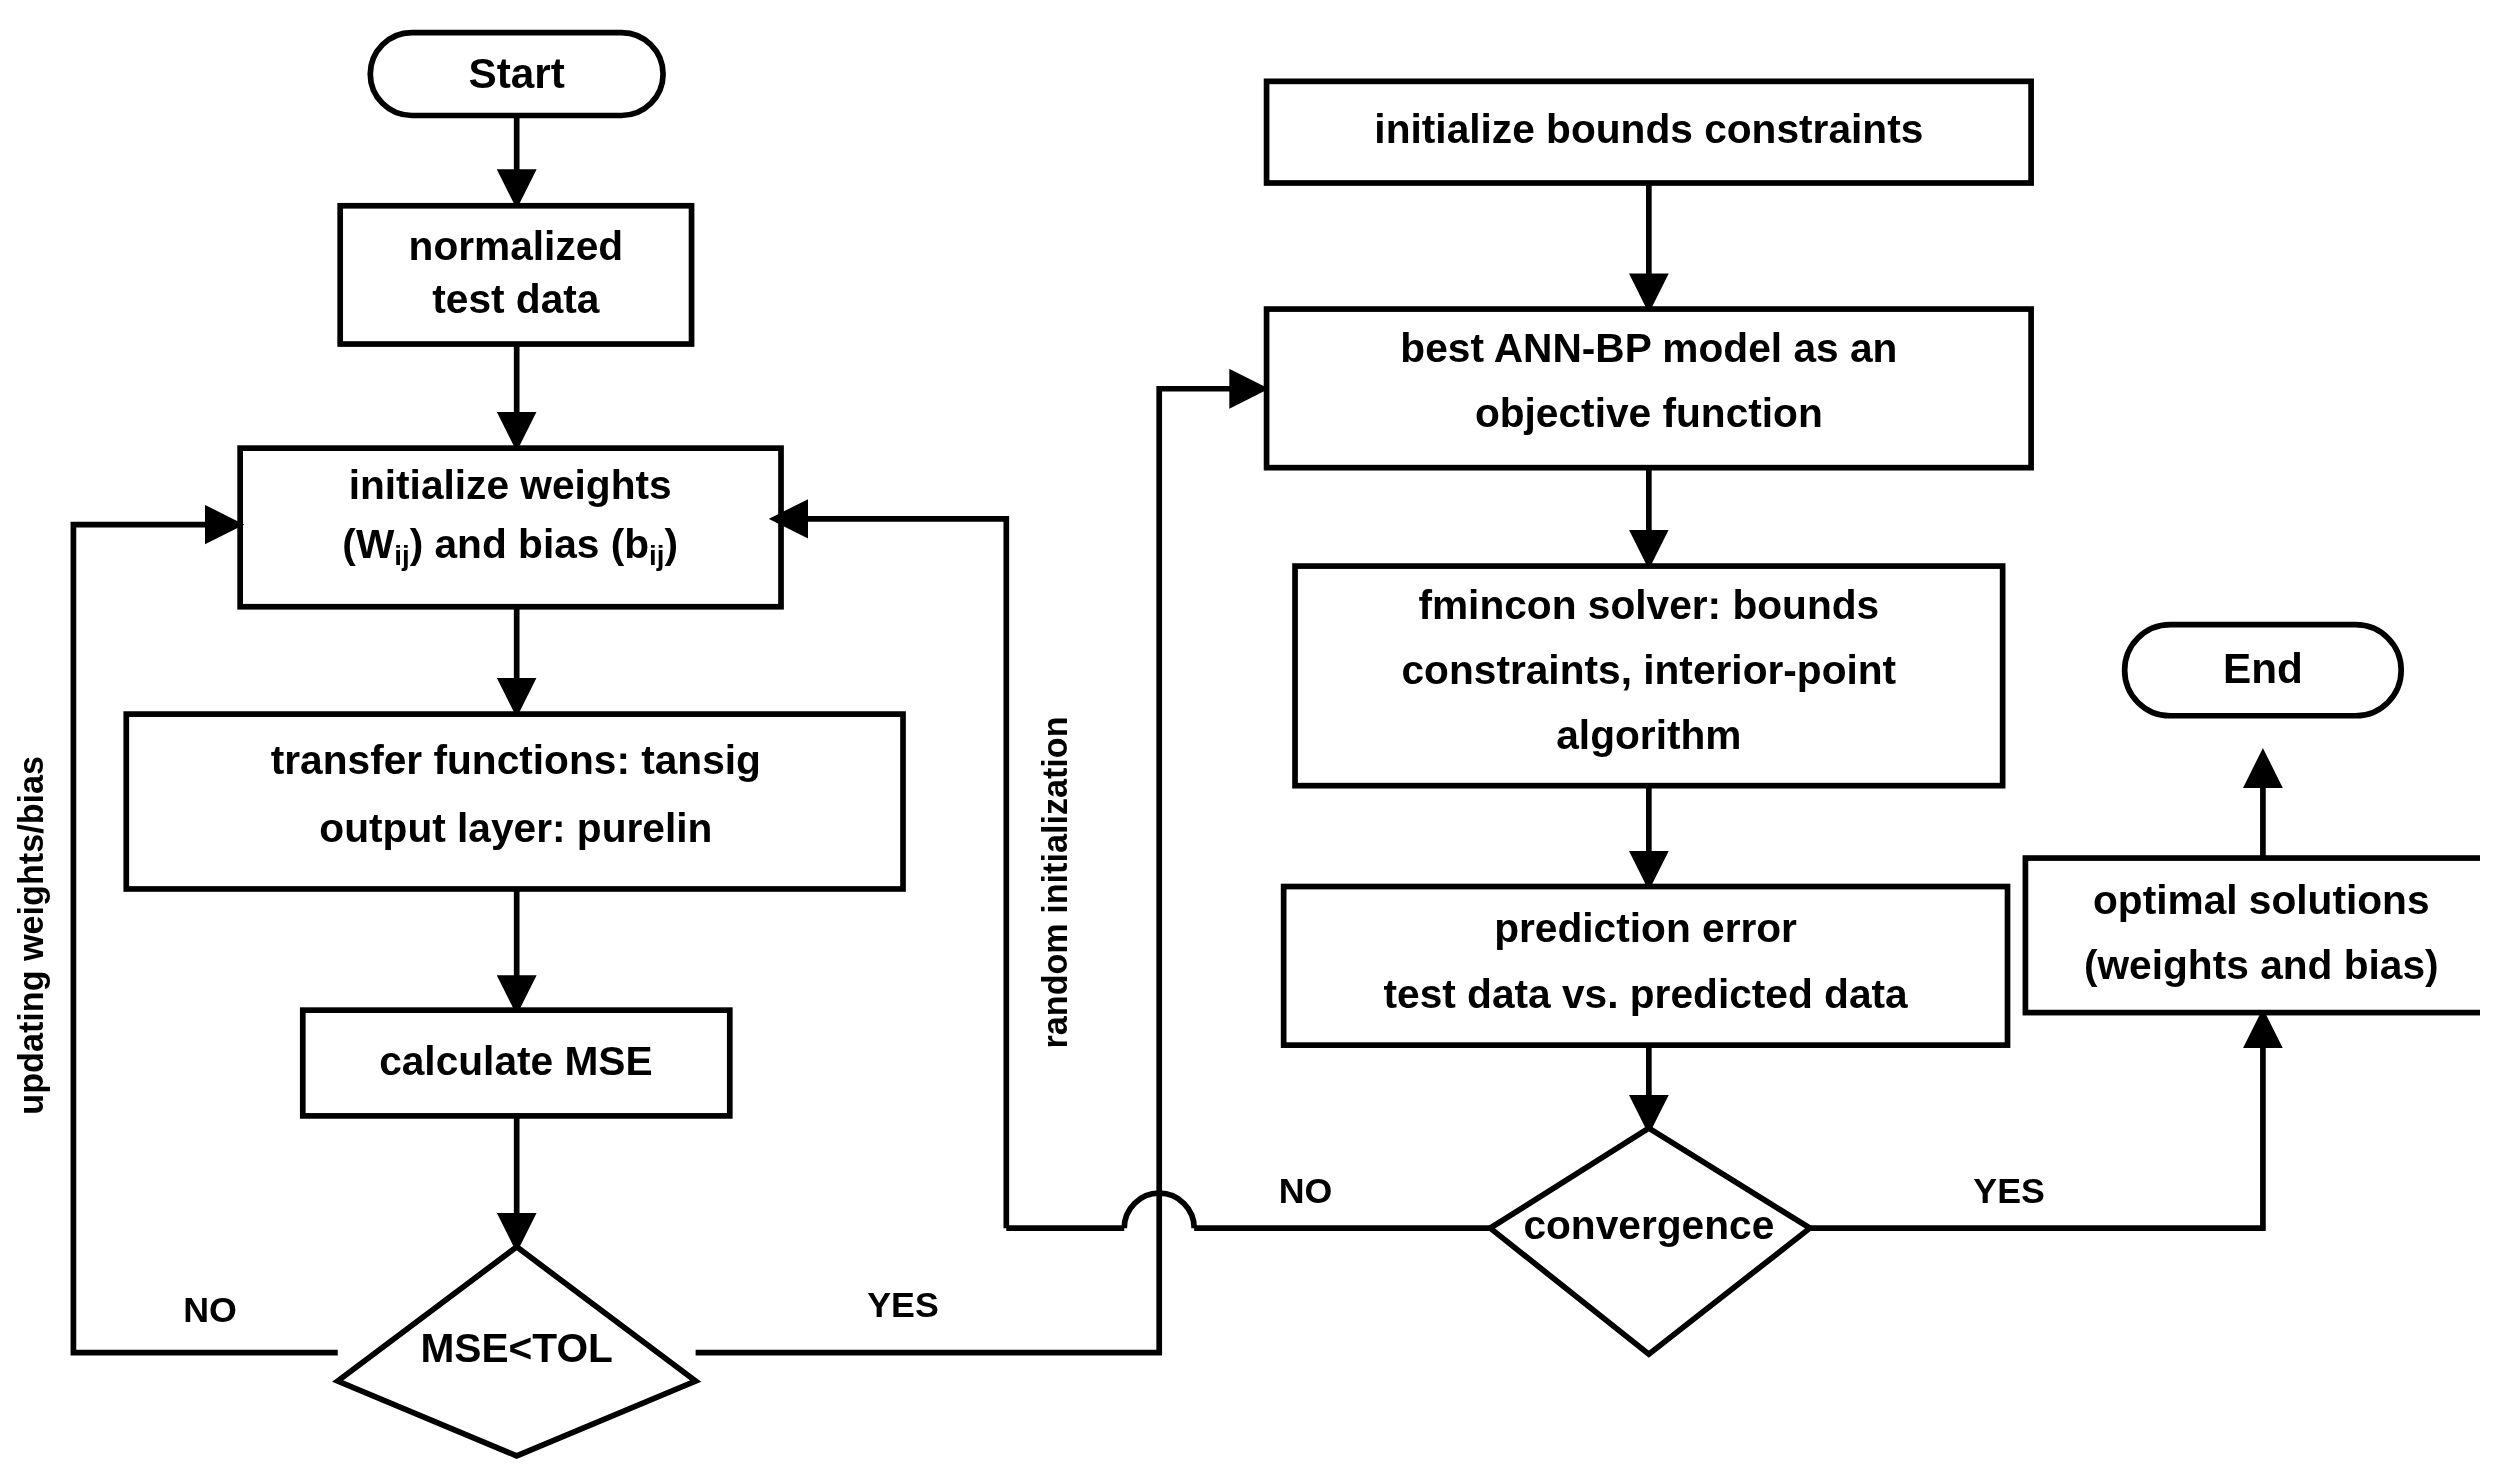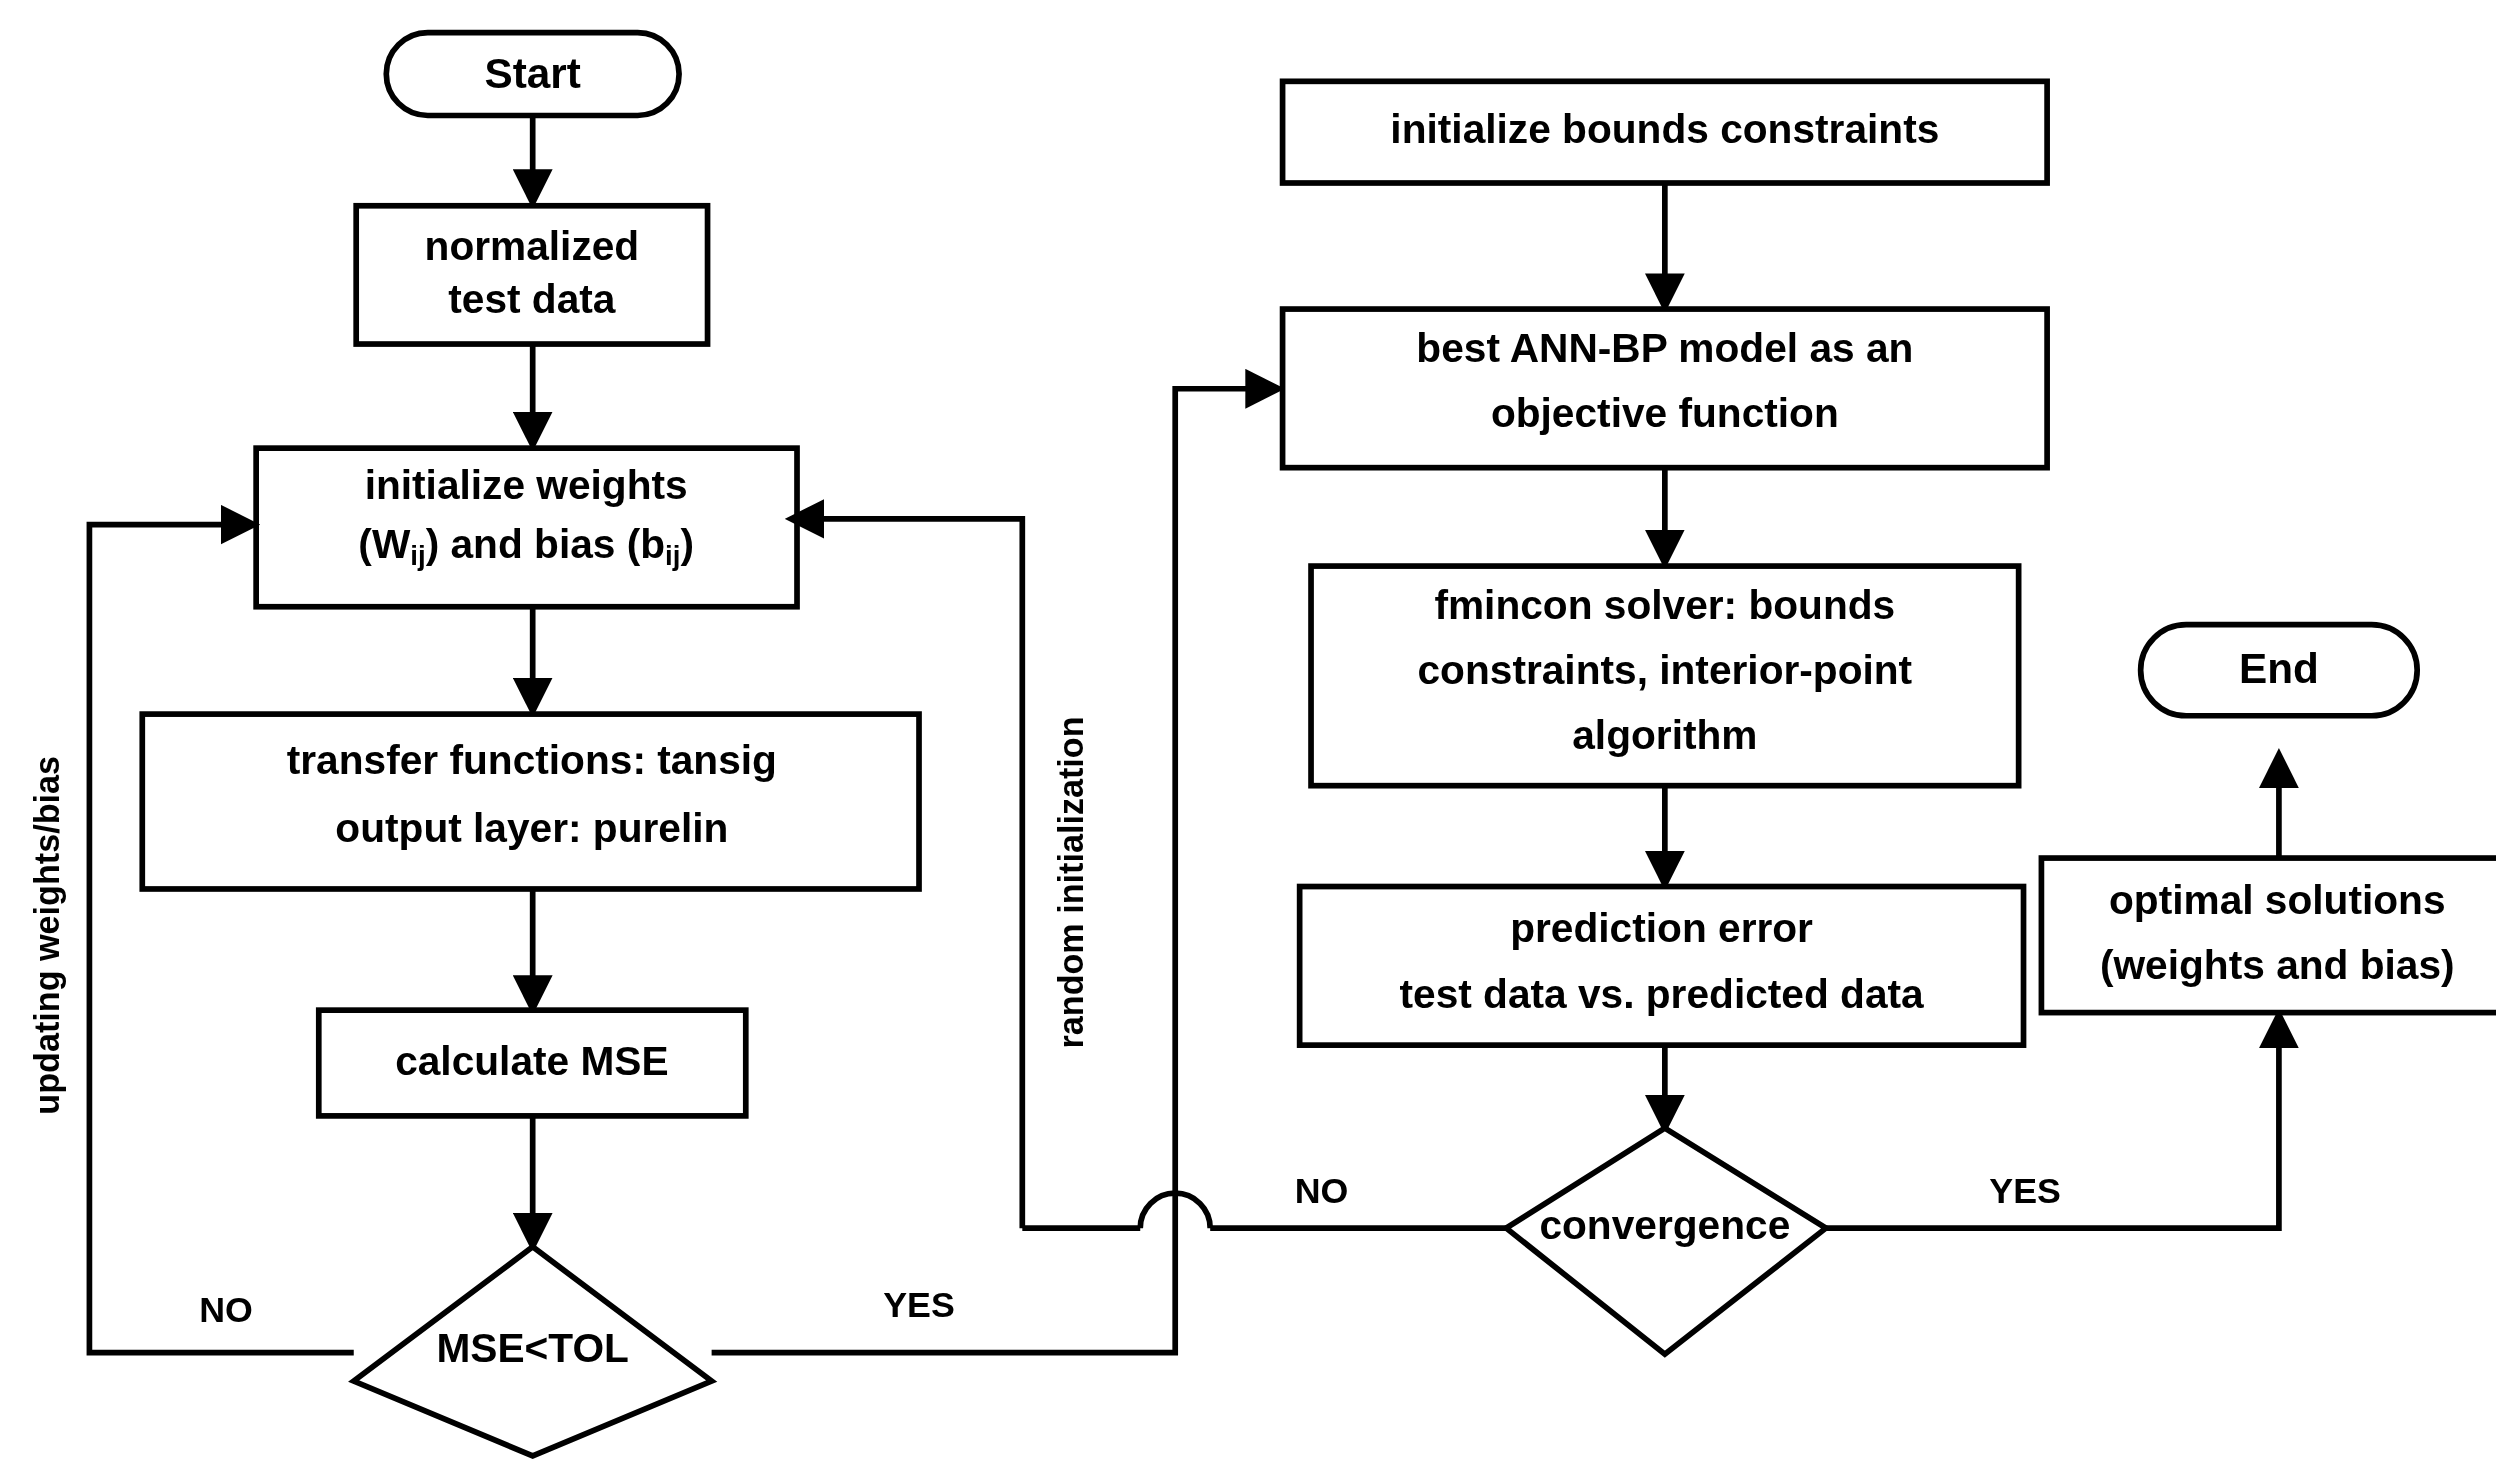--- a/index.html
+++ b/index.html
@@ -1,16 +1,16 @@
 <!DOCTYPE html>
 <html style="font-size:13px"><head>
 <meta charset="utf-8">
 <style>
   html,body{margin:0;padding:0;background:#ffffff;}
-  #stage{position:relative;width:2480px;height:1464px;background:#ffffff;overflow:hidden;padding-left:16px;}
+  #stage{position:relative;width:2480px;height:1464px;background:#ffffff;overflow:hidden;}
   svg{display:block;}
   .node-text{
     font-family:"Liberation Sans", sans-serif;
     font-weight:bold;
     fill:#000000;
     text-anchor:middle;
     dominant-baseline:middle;
   }
   .edge-label{
     font-family:"Liberation Sans", sans-serif;

